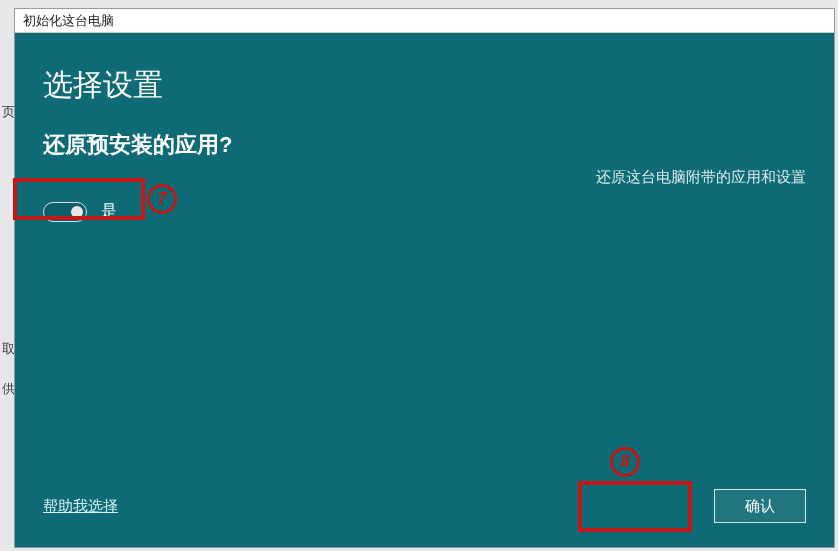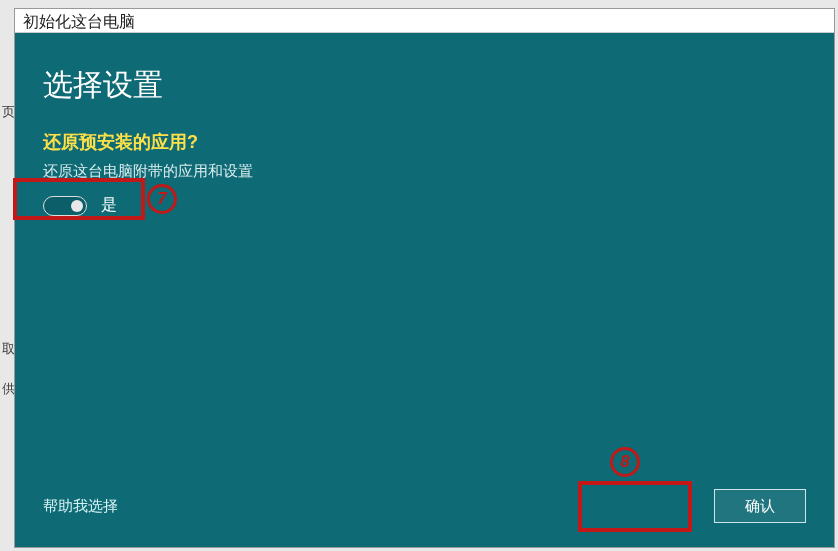--- a/index.html
+++ b/index.html
@@ -18,21 +18,21 @@
       width: 821px;
       height: 540px;
       background: #fff;
       border: 1px solid #999;
       display: flex;
       flex-direction: column;
     }
     .titlebar {
       height: 24px;
       padding: 3px 8px;
-      font-size: 16px;
+      font-size: 13px;
       color: #222;
       background: #fff;
       border-bottom: 1px solid #ccc;
     }
     .content {
       flex: 1;
       background: #0e6a74;
       padding: 32px 28px 24px 28px;
       display: flex;
       flex-direction: column;
@@ -45,29 +45,30 @@
       margin-bottom: 24px;
     }
     .options-row {
       display: flex;
       gap: 40px;
     }
     .option {
       flex: 1;
     }
     .option-title {
-      color: #fde047;
-      font-size: 18px;
+      color: #ffffff;
+      font-size: 22px;
       font-weight: 600;
       margin-bottom: 8px;
     }
     .option-desc {
       color: #d9ecee;
       font-size: 15px;
       margin-bottom: 14px;
+      text-align: right;
     }
     .toggle-row {
       display: flex;
       align-items: center;
       gap: 14px;
     }
     .toggle {
       width: 44px;
       height: 20px;
       border: 1.5px solid #ddd;
@@ -94,20 +95,21 @@
     }
     .footer {
       margin-top: auto;
       display: flex;
       align-items: center;
       justify-content: space-between;
     }
     .help-link {
       color: #d6f3f5;
       font-size: 15px;
+      text-decoration: underline;
       cursor: pointer;
     }
     .button-row {
       display: flex;
       gap: 20px;
     }
     .btn {
       min-width: 92px;
       height: 34px;
       border: 1.5px solid #cfe4e6;

